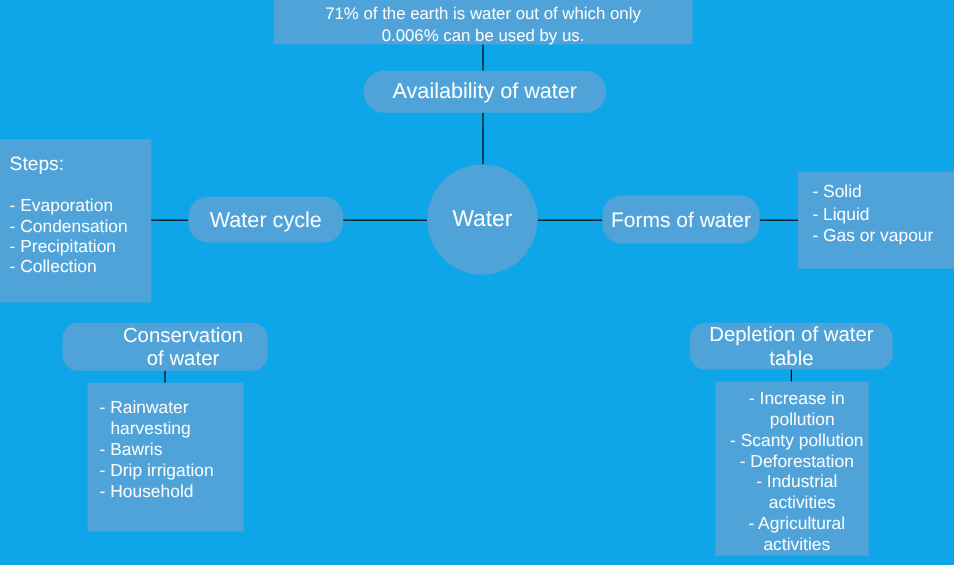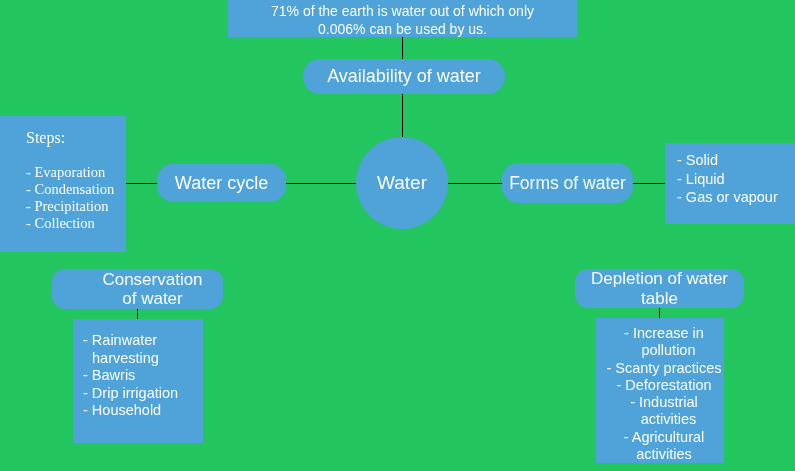--- a/index.html
+++ b/index.html
@@ -55,23 +55,22 @@
   .water-cycle-pill{
     left:157px; top:164px; width:129px; height:38px;
     border-radius:16px; font-size:18px;
   }
   .forms-pill{
     left:502px; top:163px; width:131px; height:40px;
     border-radius:16px; font-size:17.5px;
   }
   .steps-box{
     left:0; top:116px; width:126px; height:136px;
-    padding:13px 4px 0 26px;
+    padding:13px 4px 0 8px;
     font-size:14.5px;
-    font-family:Liberation Serif, serif;
   }
   .steps-title{
     font-size:16px;
     margin-bottom:17px;
   }
   .steps-box .line{ line-height:17px; }
   .forms-list{
     left:665px; top:143px; width:132px; height:81px;
     padding:8px 0 0 12px;
     font-size:14.5px;
@@ -99,21 +98,21 @@
   .depletion-list .line{ line-height:17.3px;text-align:center; }
   .cont{ padding-left:9px; }
   .connector{
     position:absolute;
     background:#000;
   }
 </style>
 </head>
 <body>
 
-<div class="canvas" style="background: #22c55e; color: rgb(251, 253, 254);">
+<div class="canvas" style="background: #0ea5e9; color: rgb(251, 253, 254);">
 
   <div class="connector" style="left:402px;top:37px;width:1px;height:22px;"></div>
   <div class="connector" style="left:402px;top:94px;width:1px;height:43px;"></div>
   <div class="connector" style="left:286px;top:183px;width:70px;height:1px;"></div>
   <div class="connector" style="left:126px;top:183px;width:31px;height:1px;"></div>
   <div class="connector" style="left:448px;top:183px;width:54px;height:1px;"></div>
   <div class="connector" style="left:633px;top:183px;width:32px;height:1px;"></div>
   <div class="connector" style="left:137px;top:309px;width:1px;height:10px;"></div>
   <div class="connector" style="left:659px;top:308px;width:1px;height:10px;"></div>
 
@@ -172,21 +171,21 @@
   <div class="shape pill depletion-pill" style="background: rgb(79, 163, 216);">
     <div class="center-lines">
       <div>Depletion of water</div>
       <div>table</div>
     </div>
   </div>
 
   <div class="shape rect depletion-list" style="background: rgb(79, 163, 216);">
     <div class="line">- Increase in</div>
     <div class="line cont">pollution</div>
-    <div class="line">- Scanty practices</div>
+    <div class="line">- Scanty pollution</div>
     <div class="line">- Deforestation</div>
     <div class="line">- Industrial</div>
     <div class="line cont">activities</div>
     <div class="line">- Agricultural</div>
     <div class="line">activities</div>
   </div>
 
 </div>
 
 </body></html>

